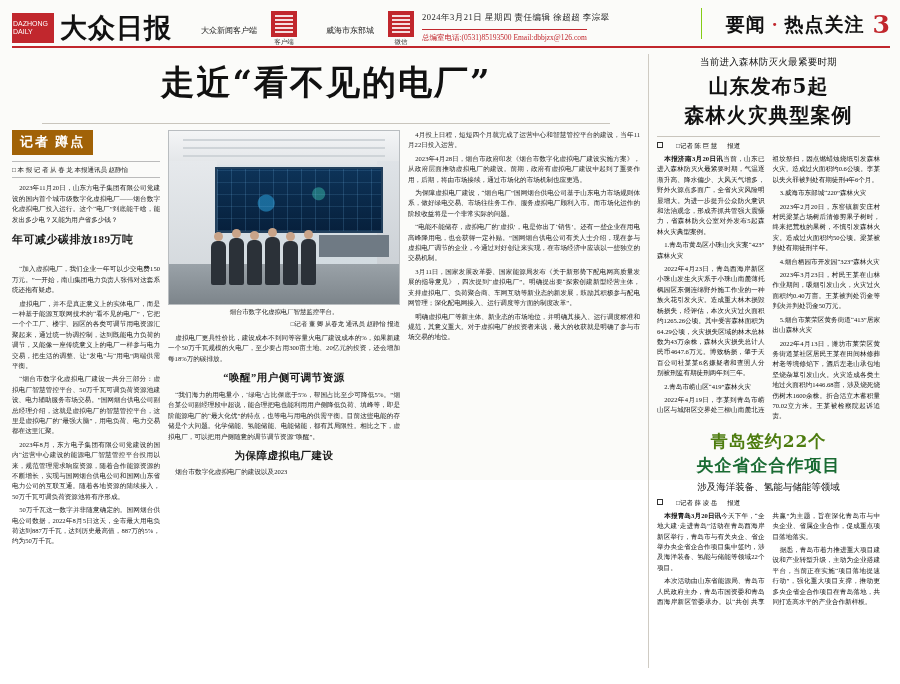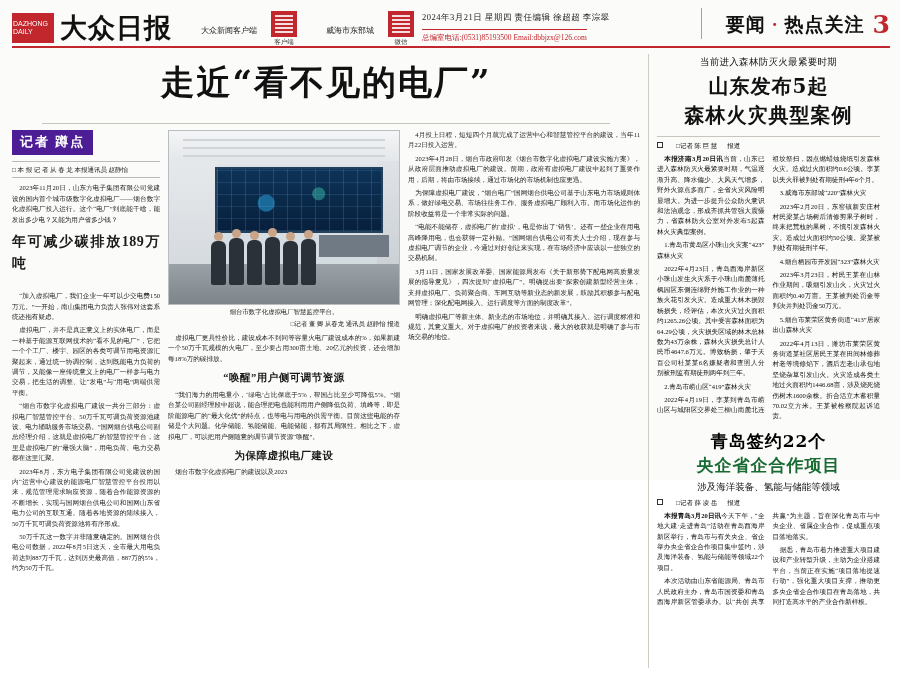--- a/index.html
+++ b/index.html
@@ -59,25 +59,25 @@
   .hl-rule { height:1px; background:#c9c5bd; margin:2px 30px 6px; }
 
   
   .cols3 { display:flex; gap:8px; }
   .col { font-size:6.6px; line-height:1.58; text-align:justify; color:#1b1b1b; }
   .colA { width:148px; }
   .colB { width:232px; }
   .colC { width:232px; }
 
   .badge-reporter {
-    display:inline-block; background:#4c1d95; color:#fff; font-size:13px; font-weight:bold;
+    display:inline-block; background:#a16207; color:#fff; font-size:13px; font-weight:bold;
     padding:2px 8px; letter-spacing:2px; margin-bottom:3px;
   }
   .byline-box { border-top:1px solid #bbb; border-bottom:1px solid #bbb; padding:3px 0; margin:3px 0 5px; font-size:6.5px; line-height:1.5; }
-  .sub-title { font-size:14px; font-weight:bold; margin:6px 0 16px; letter-spacing:.5px; }
+  .sub-title { font-size:11px; font-weight:bold; margin:6px 0 16px; letter-spacing:.5px; }
   .sub-title-c { font-size:10.5px; font-weight:bold; margin:6px 0 3px; text-align:center; letter-spacing:.5px;}
   p { margin:0 0 3px; text-indent:1.1em; }
 
   
   .photo-wrap { width:232px; }
   .photo {
     width:232px; height:175px; position:relative; overflow:hidden;
     background:linear-gradient(#dfe6ea,#cfd8de);
     border:1px solid #b9bdc0;
   }
@@ -106,21 +106,21 @@
   .cap-credit { font-size:6.4px; color:#222; text-align:right; margin-top:2px; }
 
   
   .r-kicker { text-align:center; font-size:9.5px; color:#111; margin:2px 0 4px; letter-spacing:.3px;}
   .r-head1 { text-align:center; font-size:20px; font-weight:bold; letter-spacing:1px; font-family:"DejaVu Serif", serif;}
   .r-head2 { text-align:center; font-size:20px; font-weight:bold; letter-spacing:1px; margin-top:2px; font-family:"DejaVu Serif", serif;}
   .r-rule { height:1px; background:#c9c5bd; margin:7px 0 5px; }
   .r-byline { font-size:6.5px; display:flex; gap:10px; margin-bottom:3px; }
   .r-body { font-size:6.6px; line-height:1.58; text-align:justify; }
   .r-body b { font-weight:bold; }
-  .r-head3 { text-align:center; font-size:17px; font-weight:bold; color:#000000; letter-spacing:1px; margin:8px 0 1px; font-family:"DejaVu Serif", serif;}
+  .r-head3 { text-align:center; font-size:17px; font-weight:bold; color:#4d7c0f; letter-spacing:1px; margin:8px 0 1px; font-family:"DejaVu Serif", serif;}
   .r-head4 { text-align:center; font-size:17px; font-weight:bold; color:#1a6b33; letter-spacing:1px; font-family:"DejaVu Serif", serif;}
   .r-sub3 { text-align:center; font-size:9.5px; color:#111; margin:4px 0 5px; }
   .sq { display:inline-block; width:6px; height:6px; border:1px solid #333; margin-right:3px; vertical-align:1px;}
   .two-col-r { column-count:2; column-gap:8px; }
 </style>
 </head>
 <body>
 
 <div class="page">
 

